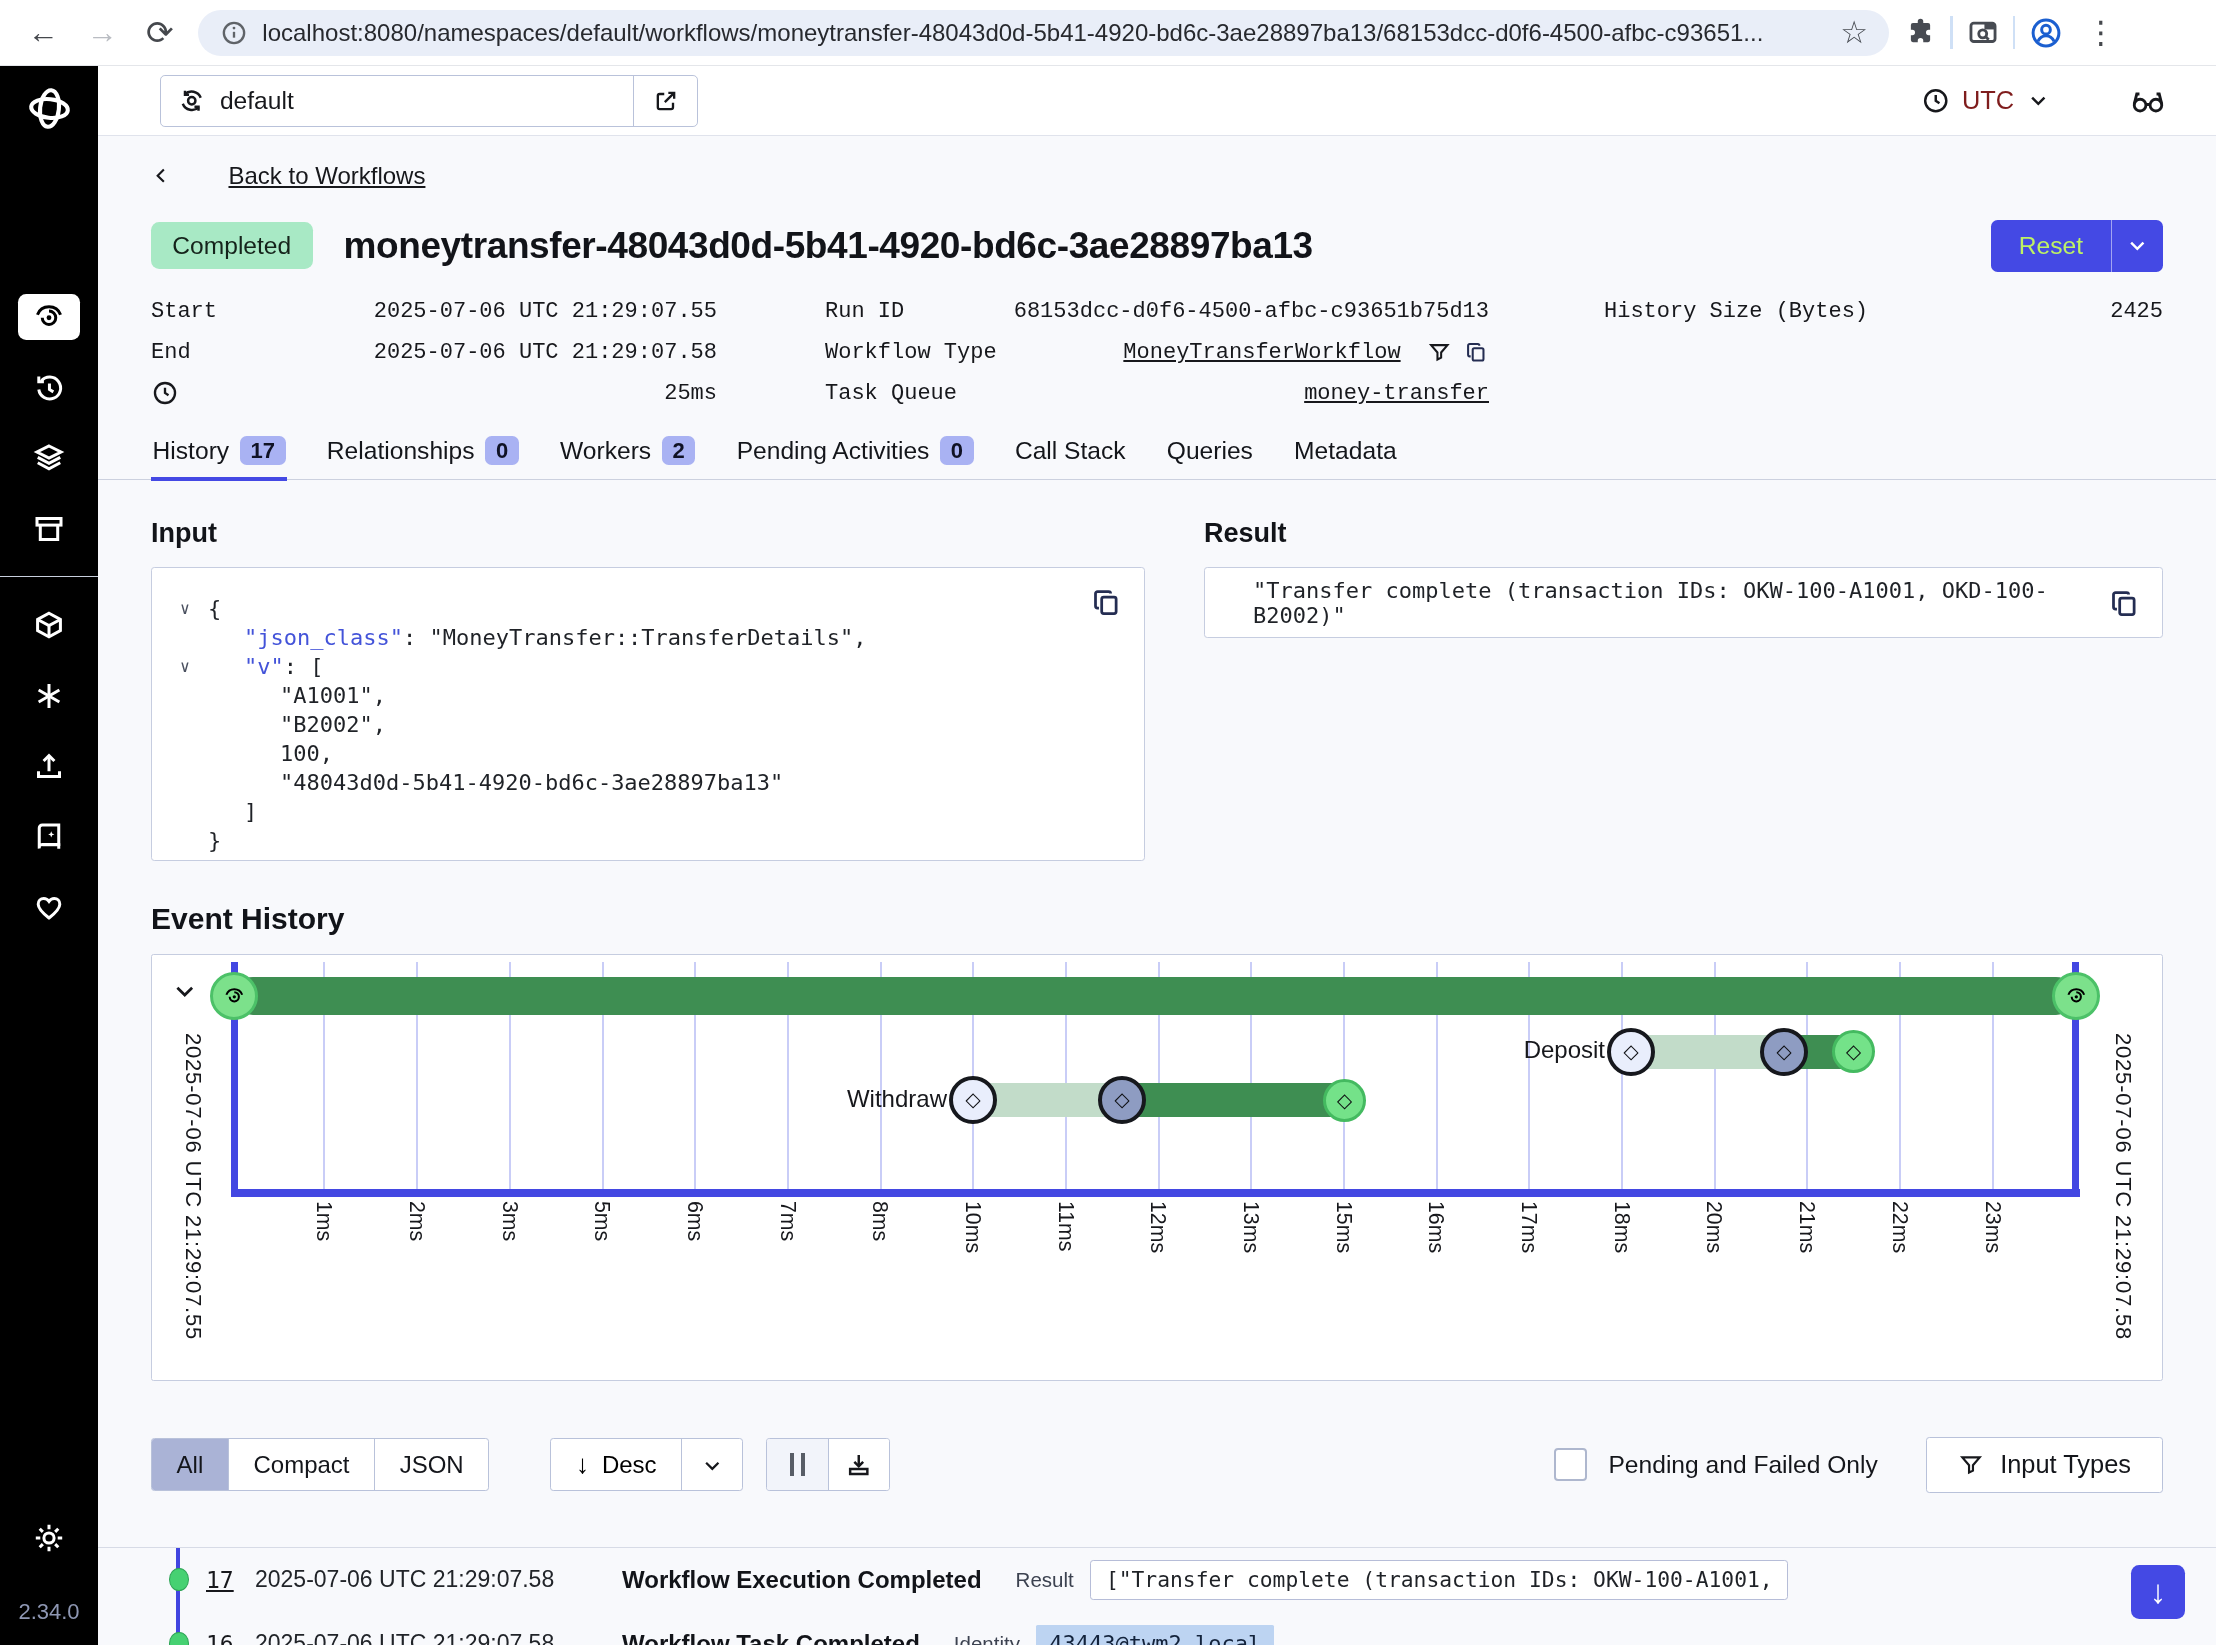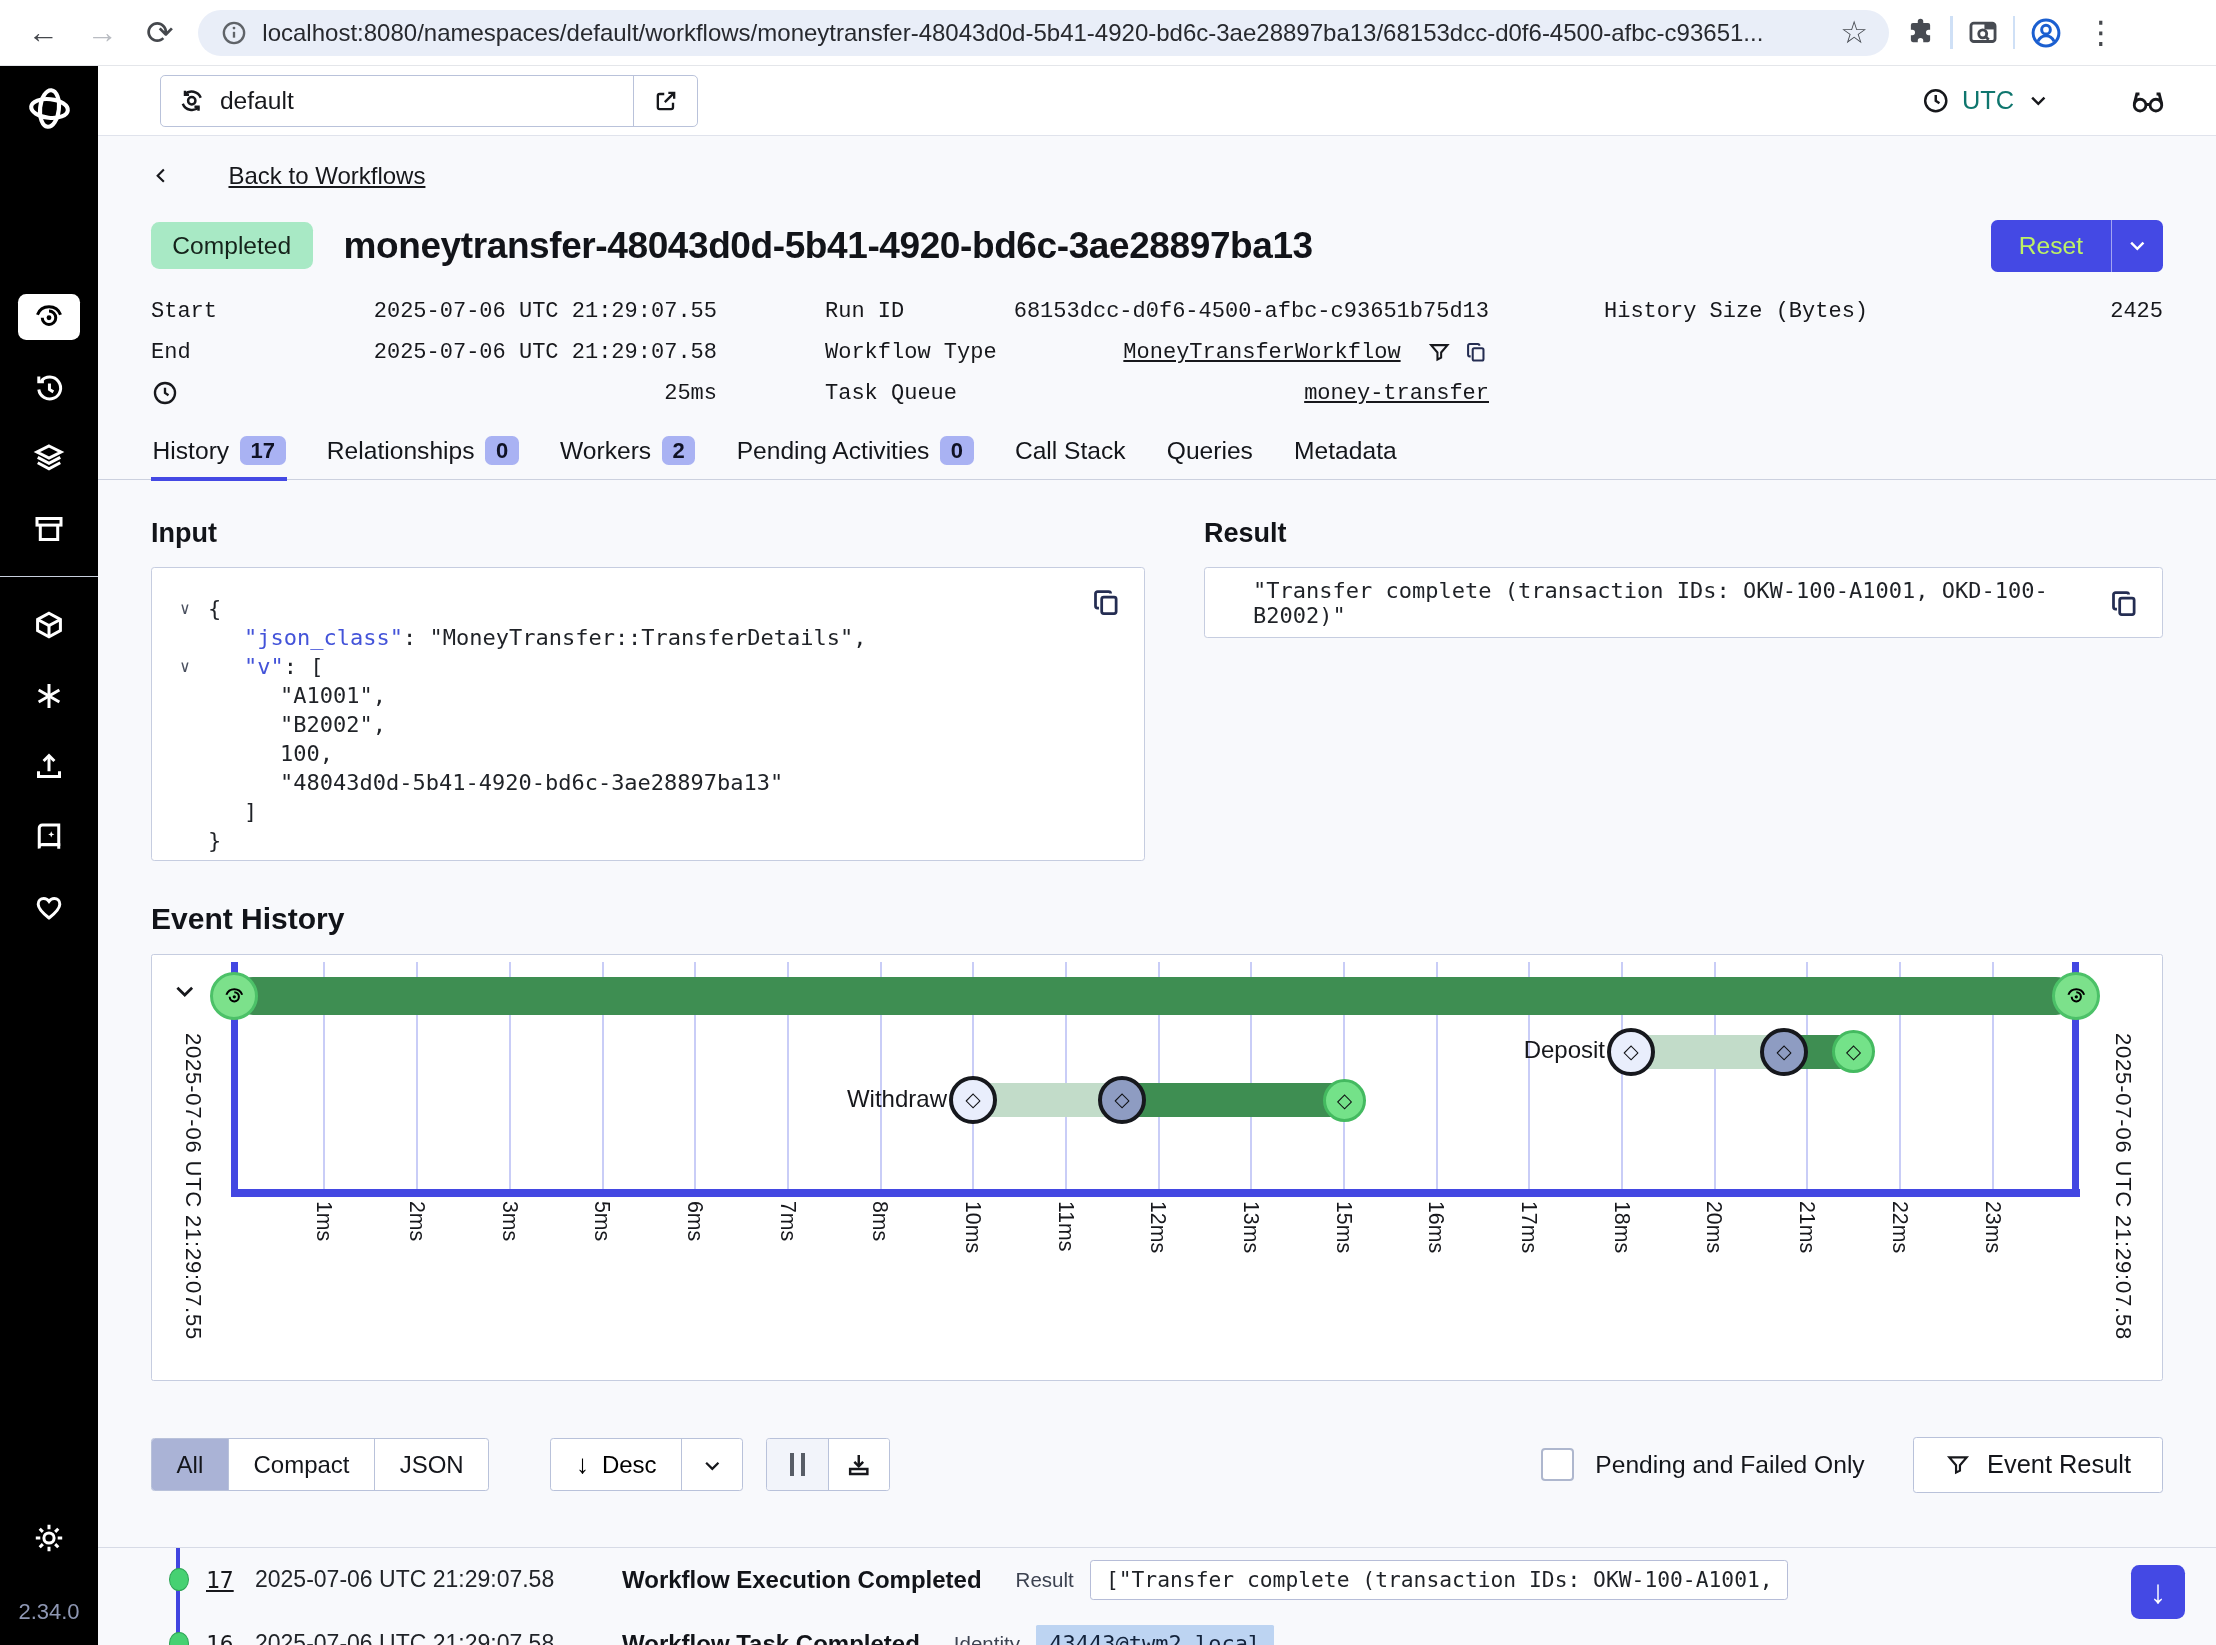--- a/index.html
+++ b/index.html
@@ -26,21 +26,21 @@
   .sb-bottom { margin-top:auto; display:flex; flex-direction:column; align-items:center; }
   .sb-version { font-size:22px; color:#8e97b3; margin:38px 0 21.3px; }
 
   .main { flex:1; background:#f8f9fc; display:flex; flex-direction:column; min-width:0; }
 
   
   .topbar { height:70px; background:#fff; border-bottom:0.8px solid #e0e3ec; display:flex; align-items:center; padding:0 39px 0 62px; flex-shrink:0; }
   .ns-select { display:flex; height:52px; border:1.6px solid #b9c2da; border-radius:4.9px; background:#fff; overflow:hidden; }
   .ns-main { width:472px; display:flex; align-items:center; gap:13px; padding:0 16.4px; font-size:24.6px; color:#17181c; }
   .ns-ext { width:64px; border-left:1.6px solid #b9c2da; display:flex; align-items:center; justify-content:center; }
-  .tz-group { margin-left:auto; display:flex; align-items:center; gap:11.5px; font-size:25.4px; color:#0f766e; }
+  .tz-group { margin-left:auto; display:flex; align-items:center; gap:11.5px; font-size:25.4px; color:#7f1d1d; }
   .glasses-wrap { margin-left:79px; margin-right:9.8px; }
 
   
   .content { padding:26px 53px 0; flex:1; position:relative; }
   .back-link { display:inline-flex; align-items:center; gap:8.2px; font-size:24px; color:#17181c; }
   .back-link span { text-decoration:underline;margin-left:48px; }
 
   .title-row { margin-top:29.5px; display:flex; align-items:center; gap:31px; }
   .status-badge { background:#a8e9c5; color:#15231b; font-size:24.6px; padding:9.8px 21.3px; border-radius:8.2px; }
   .wf-title { font-size:37px; font-weight:700; color:#121419; letter-spacing:-0.4px; white-space:nowrap; }
@@ -574,21 +574,21 @@
                 </svg>
             </span>
           </div>
           <div class="right-controls">
             <span class="chk-box"></span>
             <span class="chk-label">Pending and Failed Only</span>
             <span class="event-types-btn">
               <svg width="26" height="26" viewBox="0 0 24 24" fill="none" stroke="#17181c" stroke-width="2">
                   <path d="M4 5h16l-6.2 7.2v5l-3.6 1.8v-6.8z"></path>
                 </svg>
-              <span>Event Result</span>
+              <span>Input Types</span>
             </span>
           </div>
         </div>
 
         <div class="event-list" id="event-list">
           <div class="event-line"></div>
         <div class="event-row">
               <span class="event-dot"></span>
               <a class="ev-id">17</a>
               <span class="ev-time">2025-07-06 UTC 21:29:07.58</span>

